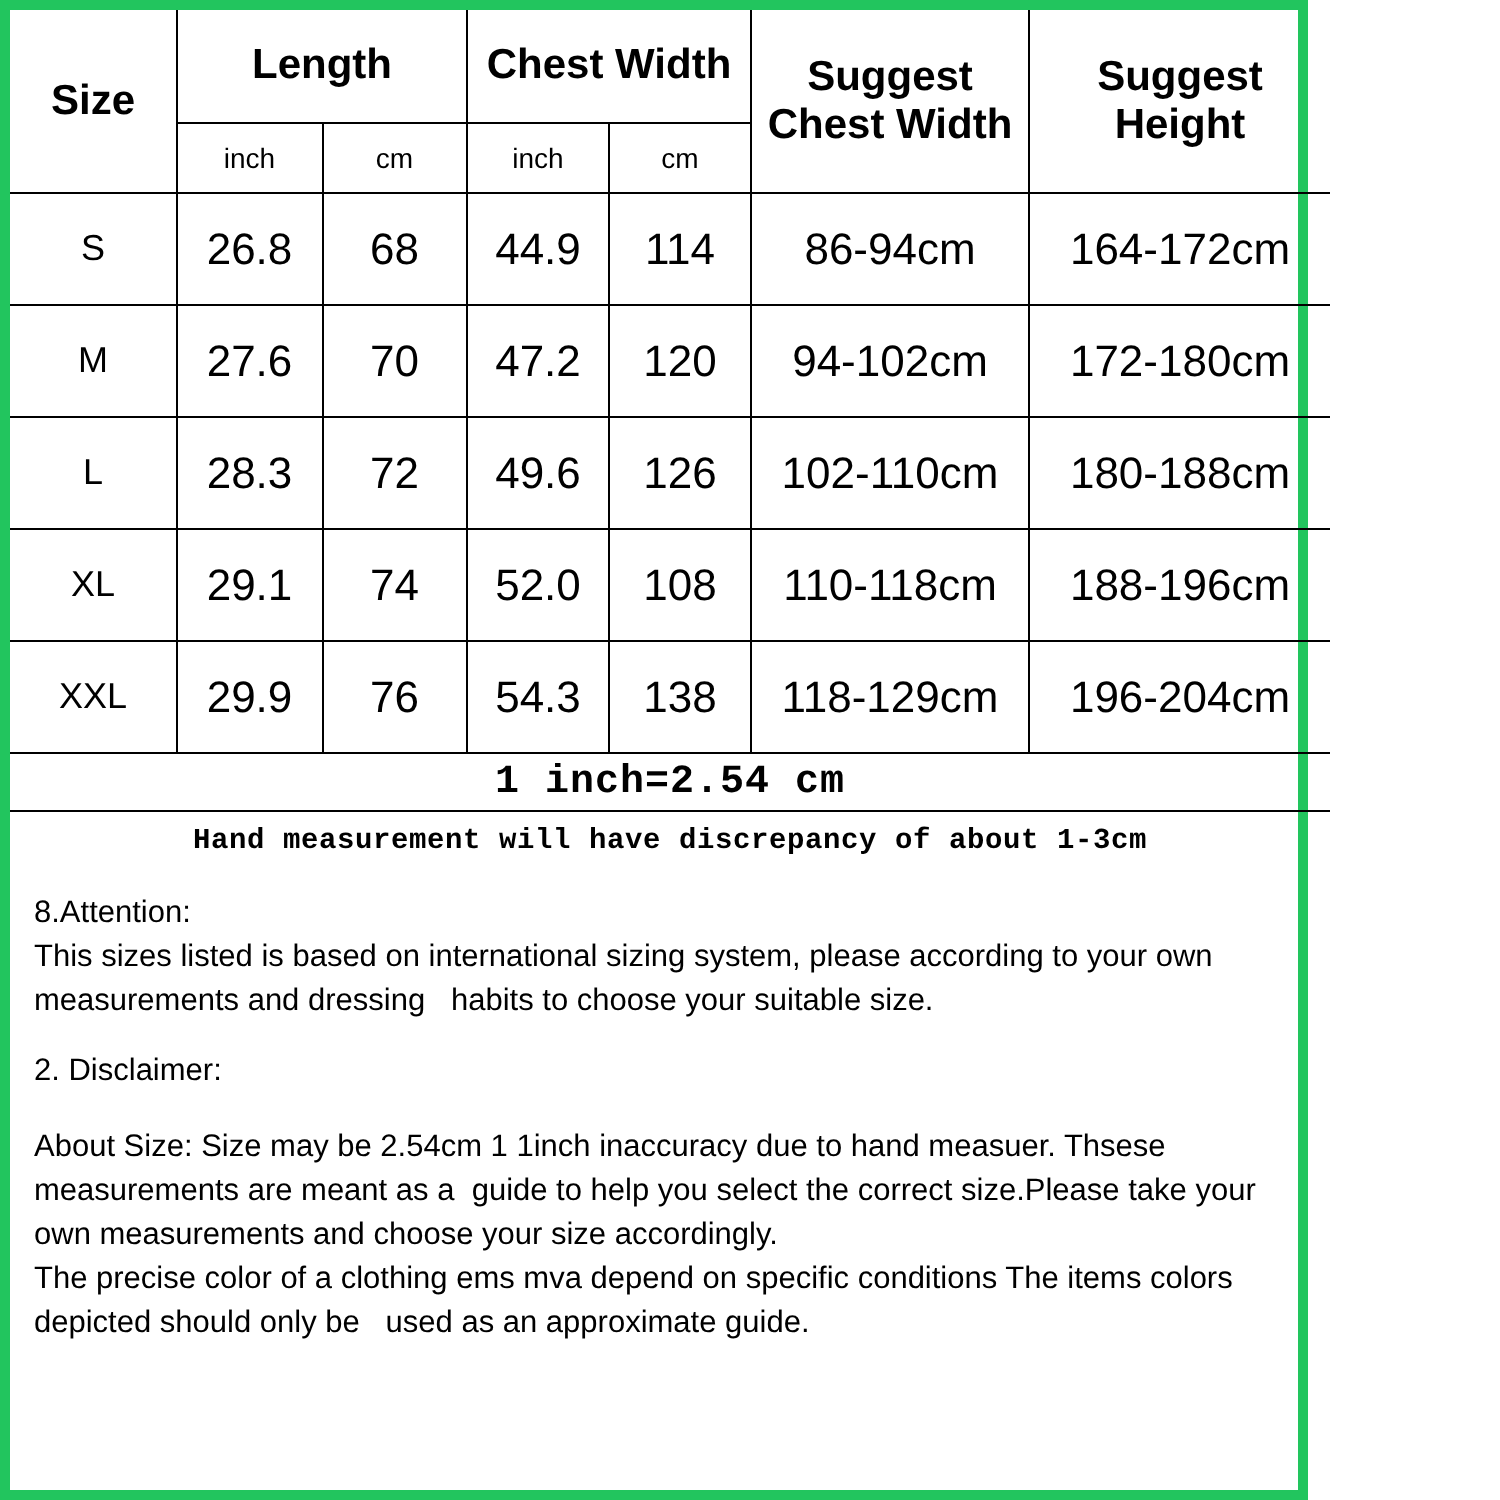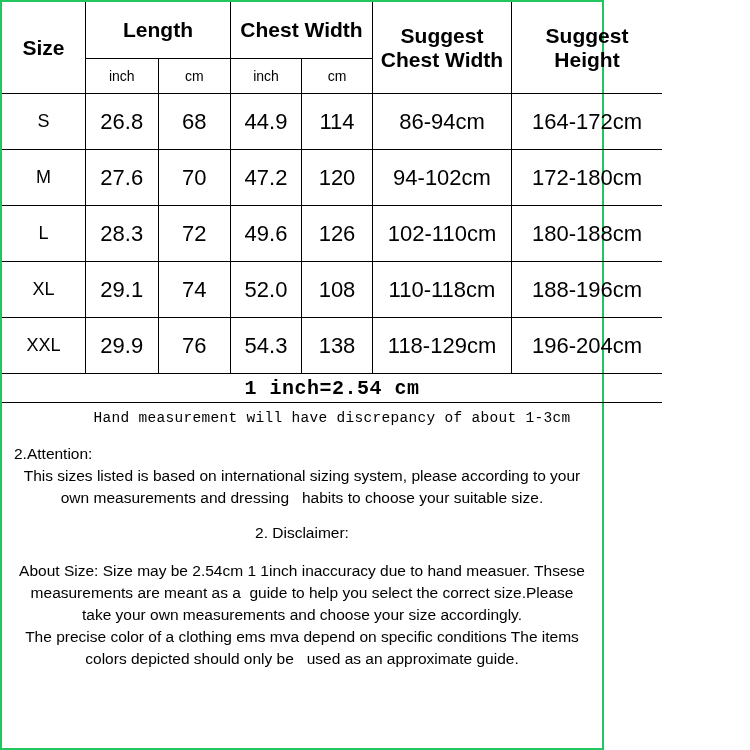--- a/index.html
+++ b/index.html
@@ -8,24 +8,24 @@
     background: #ffffff;
   }
   body {
     width: 750px;
     height: 750px;
     font-family: "Liberation Sans", sans-serif;
     color: #000000;
     overflow: hidden;
   }
   .sheet {
-    width: 604px;
+    width: 654px;
     height: 750px;
     box-sizing: border-box;
-    border: 2px solid #22c55e;
+    border: 5px solid #22c55e;
     display: flex;
     flex-direction: column;
   }
   table.size-table {
     width: 100%;
     border-collapse: collapse;
     table-layout: fixed;
   }
   table.size-table td, table.size-table th {
     border: 1px solid #000;
@@ -68,38 +68,37 @@
   .note-row td {
     height: 28px;
     font-family: "Liberation Mono", monospace;
     font-weight: bold;
     font-size: 20px;
     letter-spacing: 0.5px;
   }
   .note-row2 td {
     height: 30px;
     font-family: "Liberation Mono", monospace;
-    font-weight: normal;
+    font-weight: bold;
     font-size: 14.5px;
     letter-spacing: 0.3px;
   }
   .text-block {
     flex: 1 1 auto;
     padding: 10px 12px 6px 12px;
     font-size: 15.5px;
     line-height: 1.42;
     box-sizing: border-box;
   }
   .para {
     margin: 0 0 0 0;
     white-space: pre-wrap;
   }
   .para + .para {
     margin-top: 13px;
-    text-align: center;
   }
 </style>
 </head>
 <body>
 
 <div class="sheet">
 
   <table class="size-table">
     <tbody>
         <tr>
@@ -165,20 +164,20 @@
     <tr class="note-row">
       <td colspan="7">1 inch=2.54 cm</td>
     </tr>
     <tr class="note-row2">
       <td colspan="7" style="border-bottom:none">Hand measurement will have discrepancy of about 1-3cm</td>
     </tr>
   </tbody>
     </table>
 
   <div class="text-block">
-    <p class="para">2.Attention:</p>
+    <p class="para">8.Attention:</p>
     <p class="para" style="margin-top:0">This sizes listed is based on international sizing system, please according to your own measurements and dressing   habits to choose your suitable size.</p>
     <p class="para">2. Disclaimer:</p>
     <p class="para" style="margin-top:16px">About Size: Size may be 2.54cm 1 1inch inaccuracy due to hand measuer. Thsese measurements are meant as a  guide to help you select the correct size.Please take your own measurements and choose your size accordingly.</p>
     <p class="para" style="margin-top:0">The precise color of a clothing ems mva depend on specific conditions The items colors depicted should only be   used as an approximate guide.</p>
   </div>
 
 </div>
 
 </body></html>

